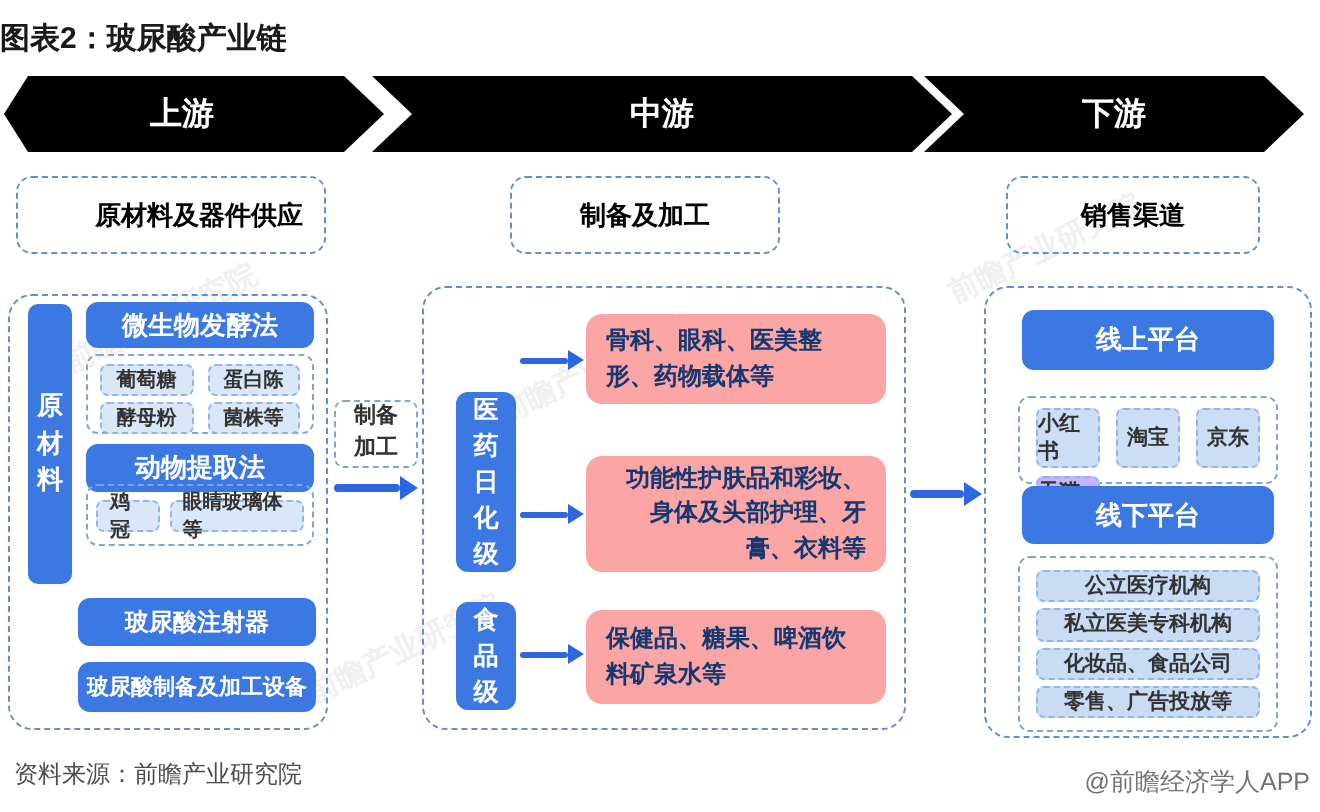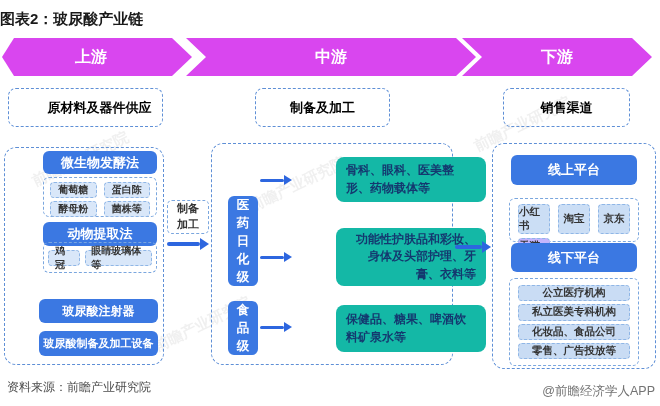--- a/index.html
+++ b/index.html
@@ -3,21 +3,21 @@
 <meta charset="utf-8">
 <style>
   html,body{margin:0;padding:0;background:#fff;}
   .stage{position:relative;width:660px;height:406px;background:#ffffff;overflow:hidden;
          font-family:"Liberation Sans",sans-serif;-webkit-font-smoothing:antialiased;}
   .abs{position:absolute;}
 
   .main-title{left:0;right:0;top:10px;text-align:left;font-size:15px;font-weight:700;color:#1a1a1a;}
 
   
-  .banner-seg{top:38px;height:38px;background:#d946ef;color:#fff;font-size:16px;font-weight:700;
+  .banner-seg{top:38px;height:38px;background:#000000;color:#fff;font-size:16px;font-weight:700;
               display:flex;align-items:center;justify-content:center;}
   .seg-a{left:2px;width:190px;padding-right:12px;box-sizing:border-box;
          clip-path:polygon(12px 0,calc(100% - 20px) 0,100% 50%,calc(100% - 20px) 100%,12px 100%,0 50%);}
   .seg-b{left:186px;width:290px;
          clip-path:polygon(0 0,calc(100% - 20px) 0,100% 50%,calc(100% - 20px) 100%,0 100%,20px 50%);}
   .seg-c{left:462px;width:190px;
          clip-path:polygon(0 0,calc(100% - 20px) 0,100% 50%,calc(100% - 20px) 100%,0 100%,20px 50%);}
 
   .sec-title{top:88px;height:39px;border:1px dashed #5E8FD6;border-radius:8px;box-sizing:border-box;
              display:flex;align-items:center;justify-content:center;font-size:13px;font-weight:700;color:#000;}
@@ -27,22 +27,22 @@
   .btn{background:#3B78E2;color:#fff;font-weight:700;border-radius:6px;
        display:flex;align-items:center;justify-content:center;box-sizing:border-box;}
 
   .subbox{border:1px dashed #7AA6DE;border-radius:6px;box-sizing:border-box;}
 
   .chip{background:#D9E7F9;border:1px dashed #8FB6E6;border-radius:4px;color:#333;
         font-size:10px;font-weight:700;display:flex;align-items:center;justify-content:center;box-sizing:border-box;}
 
   .vtext{width:1.1em;margin:0 auto;word-break:break-all;line-height:1.45;text-align:center;}
 
-  .lightbox{background:#14b8a6;border-radius:8px;color:#14386F;font-size:12px;font-weight:700;
-            line-height:1.45;padding:4px 10px;box-sizing:border-box;display:flex;align-items:center;margin-left:43px;}
+  .lightbox{background:#fca5a5;border-radius:8px;color:#14386F;font-size:12px;font-weight:700;
+            line-height:1.45;padding:4px 10px;box-sizing:border-box;display:flex;align-items:center;}
 
   .arrow{display:flex;align-items:center;}
   .arrow .shaft{flex:1;height:4px;background:#2D66DF;border-radius:2px;}
   .arrow .head{width:0;height:0;border-left:9px solid #2D66DF;border-top:6px solid transparent;border-bottom:6px solid transparent;}
   .arrow.small .shaft{height:3px;}
   .arrow.small .head{border-left-width:8px;border-top-width:5px;border-bottom-width:5px;}
 
   .footer-src{left:7px;top:379px;font-size:12px;color:#4d4d4d;}
   .footer-brand{right:5px;top:383px;font-size:12.5px;color:#737373;}
 
@@ -69,20 +69,23 @@
   <div class="abs banner-seg seg-c">
     <span>下游</span>
   </div>
 
   <div class="abs sec-title" style="left:8px;width:155px;padding-left:28px;">原材料及器件供应</div>
   <div class="abs sec-title" style="left:255px;width:135px;">制备及加工</div>
   <div class="abs sec-title" style="left:503px;width:127px;">销售渠道</div>
 
   <div class="abs container" style="left:4px;top:147px;width:160px;height:218px;"></div>
 
+  <div class="abs btn" style="left:14px;top:152px;width:22px;height:140px;font-size:13px;border-radius:5px;">
+    <div class="vtext">原材料</div>
+  </div>
 
   <div class="abs btn" style="left:43px;top:151px;width:114px;height:23px;font-size:13px;">微生物发酵法</div>
 
   <div class="abs subbox" style="left:43px;top:177px;width:114px;height:40px;display:grid;grid-template-columns:1fr 1fr;gap:3px 7px;padding:4px 6px;">
     <div class="chip">葡萄糖</div>
     <div class="chip">蛋白陈</div>
     <div class="chip">酵母粉</div>
     <div class="chip">菌株等</div>
   </div>
 

